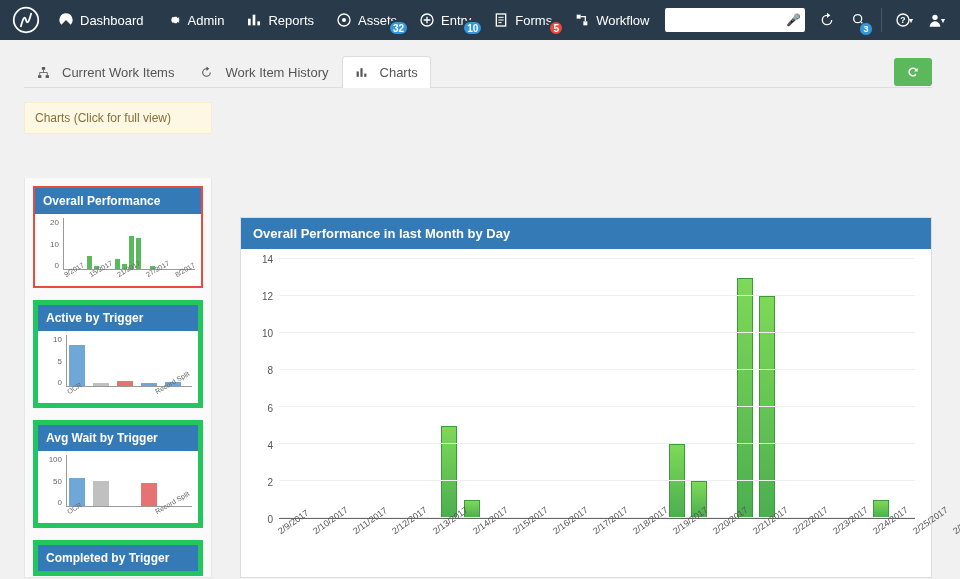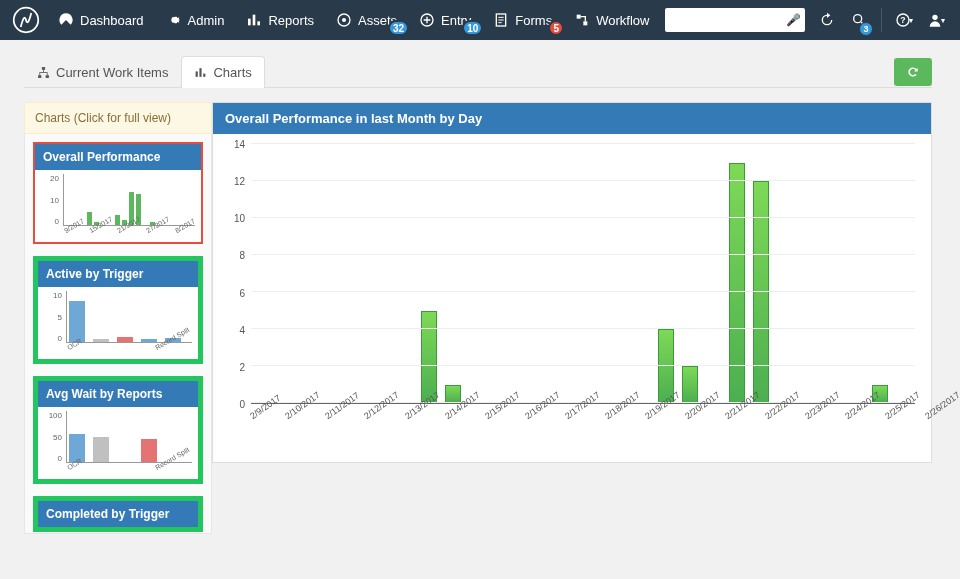--- a/index.html
+++ b/index.html
@@ -20,30 +20,30 @@
   .top-icon { width: 32px; height: 40px; display: flex; align-items: center; justify-content: center; color: #fff; cursor: pointer; position: relative; }
   .top-icon svg { width: 16px; height: 16px; fill: #fff; }
   .top-icon .small-badge { position: absolute; background: #3498db; color: #fff; font-size: 9px; line-height: 12px; min-width: 14px; height: 14px; border-radius: 7px; text-align: center; bottom: 4px; right: 2px; padding: 0 2px; border: 1px solid #293a4a; font-weight: 600; }
   .vsep { width: 1px; height: 24px; background: #455a6d; margin: 0 6px; }
 
   .page { padding: 16px 28px 10px 24px; }
   .page-title { display: flex; align-items: center; gap: 10px; font-size: 22px; font-weight: 500; color: #444; margin: 6px 0 14px 6px; }
   .page-title svg { width: 22px; height: 22px; fill: #444; }
 
   .tabbar { display: flex; align-items: center; border-bottom: 1px solid #ddd; margin-bottom: 14px; }
-  .tab { display: flex; align-items: center; gap: 6px; padding: 8px 12px; color: #555; cursor: pointer; font-size: 13px; border: 1px solid transparent; border-bottom: none; margin-bottom: -1px; }
+  .tab { display: flex; align-items: center; gap: 12px; padding: 8px 12px; color: #555; cursor: pointer; font-size: 13px; border: 1px solid transparent; border-bottom: none; margin-bottom: -1px; }
   .tab.active { background: #fff; border-color: #ddd; border-radius: 4px 4px 0 0; color: #555; }
   .tab svg { width: 13px; height: 13px; fill: #555; }
   .refresh-btn { margin-left: auto; background: #5cb85c; width: 38px; height: 28px; border-radius: 3px; display: flex; align-items: center; justify-content: center; cursor: pointer; }
   .refresh-btn svg { width: 14px; height: 14px; fill: #fff; }
 
-  .content { display: flex; gap: 0; align-items: flex-start; }
+  .content { display: flex; gap: 28px; align-items: flex-end; }
   .sidebar { width: 188px; flex-shrink: 0; }
   .sidebar-head { background: #fcf8e3; border: 1px solid #faebcc; color: #8a6d3b; padding: 8px 10px; font-size: 12px; border-radius: 2px 2px 0 0; }
-  .sidebar-body { background: #fafafa; border: 1px solid #e6e6e6; border-top: none; padding: 8px; height: 400px; overflow-y: auto; position: relative; }
+  .sidebar-body { background: #fafafa; border: 1px solid #e6e6e6; border-top: none; padding: 8px; height: 400px; overflow-y: auto; position: relative; margin-top: 44px; }
   .sidebar-body::-webkit-scrollbar { width: 10px; }
   .sidebar-body::-webkit-scrollbar-thumb { background: #c6c6c6; border-radius: 4px; }
   .sidebar-body::-webkit-scrollbar-track { background: #f1f1f1; }
 
   .thumb-card { border: 5px solid #22c55e; margin-bottom: 12px; background: #fff; }
   .thumb-card.selected { border: 2px solid #e74c3c; }
   .thumb-head { background: #337ab7; color: #fff; font-weight: 600; font-size: 12px; padding: 6px 8px; }
   .thumb-body { padding: 4px 4px 2px 4px; }
   .mini-chart { height: 66px; position: relative; }
   .mini-yaxis { position: absolute; left: 0; top: 0; bottom: 14px; width: 22px; display: flex; flex-direction: column; justify-content: space-between; font-size: 8px; color: #666; text-align: right; padding-right: 2px; }
@@ -187,20 +187,26 @@
 
   <div class="tabbar">
     <div class="tab">
       <svg viewBox="0 0 24 24">
           <rect x="9" y="2" width="6" height="5"></rect>
           <rect x="2" y="17" width="6" height="5"></rect>
           <rect x="16" y="17" width="6" height="5"></rect>
           <path d="M12 7v5M5 17v-5h14v5" stroke="#555" stroke-width="1.5" fill="none"></path>
         </svg>
       <span>Current Work Items</span>
+    </div>
+    <div class="tab">
+      <svg viewBox="0 0 24 24">
+          <path d="M12 4a8 8 0 108 8h-2a6 6 0 11-6-6v3l5-4-5-4z" fill="#555"></path>
+        </svg>
+      <span>Work Item History</span>
     </div>
     <div class="tab active">
       <svg viewBox="0 0 24 24">
           <rect x="3" y="10" width="4" height="10"></rect>
           <rect x="10" y="4" width="4" height="16"></rect>
           <rect x="17" y="14" width="4" height="6"></rect>
         </svg>
       <span>Charts</span>
     </div>
     <div class="refresh-btn">
@@ -268,21 +274,21 @@
               <div class="mini-xaxis">
                   <span>OCR</span>
                   <span></span>
                   <span>Record Split</span>
                 </div>
             </div>
           </div>
         </div>
 
         <div class="thumb-card">
-          <div class="thumb-head">Avg Wait by Reports</div>
+          <div class="thumb-head">Avg Wait by Trigger</div>
           <div class="thumb-body">
             <div class="mini-chart">
               <div class="mini-yaxis">
                   <span>100</span>
                   <span>50</span>
                   <span>0</span>
                 </div>
               <div class="mini-plot mini-stacked">
                 <div class="bar blue" style="height:55%"></div>
                   <div class="bar gray" style="height:50%"></div>

